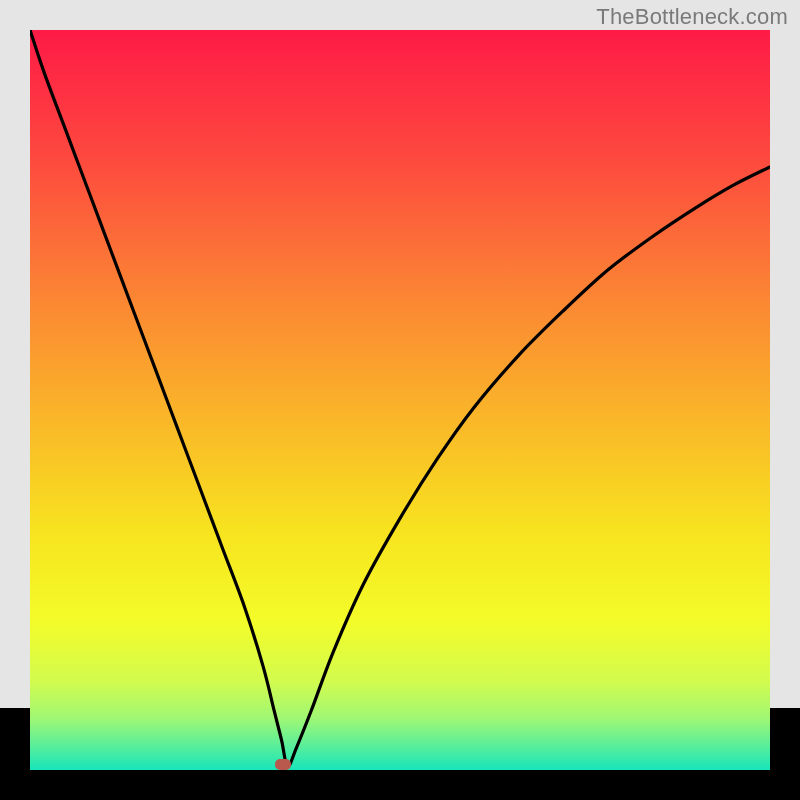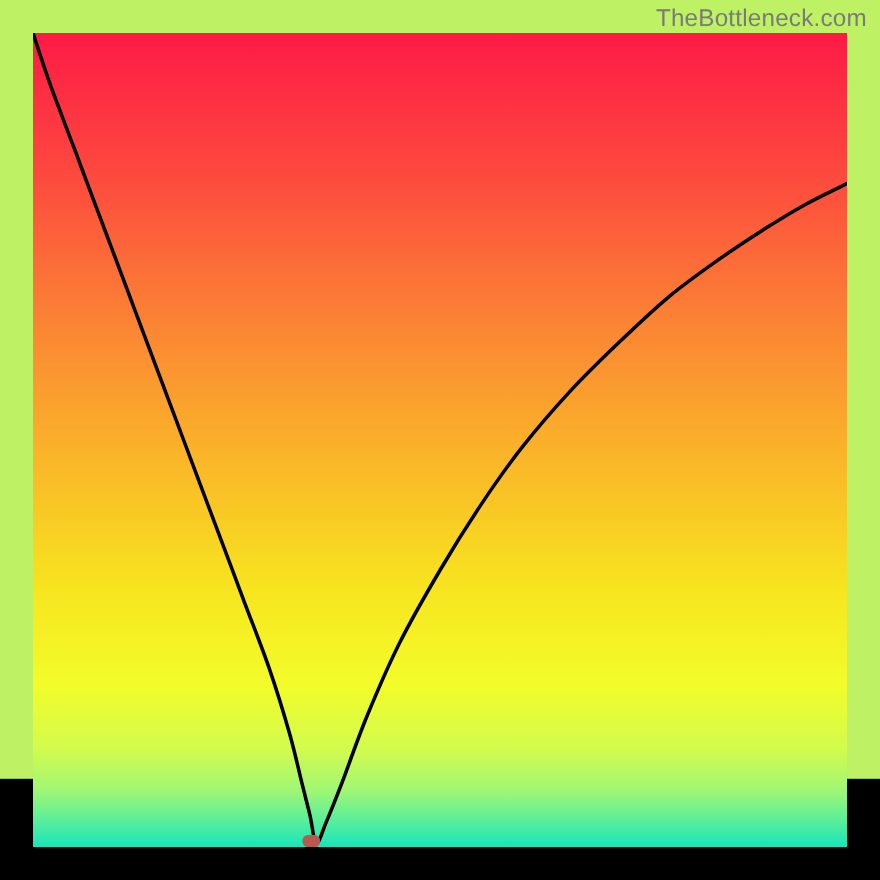--- a/index.html
+++ b/index.html
@@ -10,21 +10,21 @@
     background: #000;
     overflow: hidden;
     font-family: Arial, Helvetica, sans-serif;
   }
   .frame {
     position: absolute;
     left: 0;
     top: 0;
     width: 800px;
     height: 708px;
-    background: #bef264;
+    background: #e5e5e5;
   }
   .plot-area {
     position: absolute;
     left: 30px;
     top: 30px;
     width: 740px;
     height: 740px;
     overflow: hidden;
   }
   .gradient {

